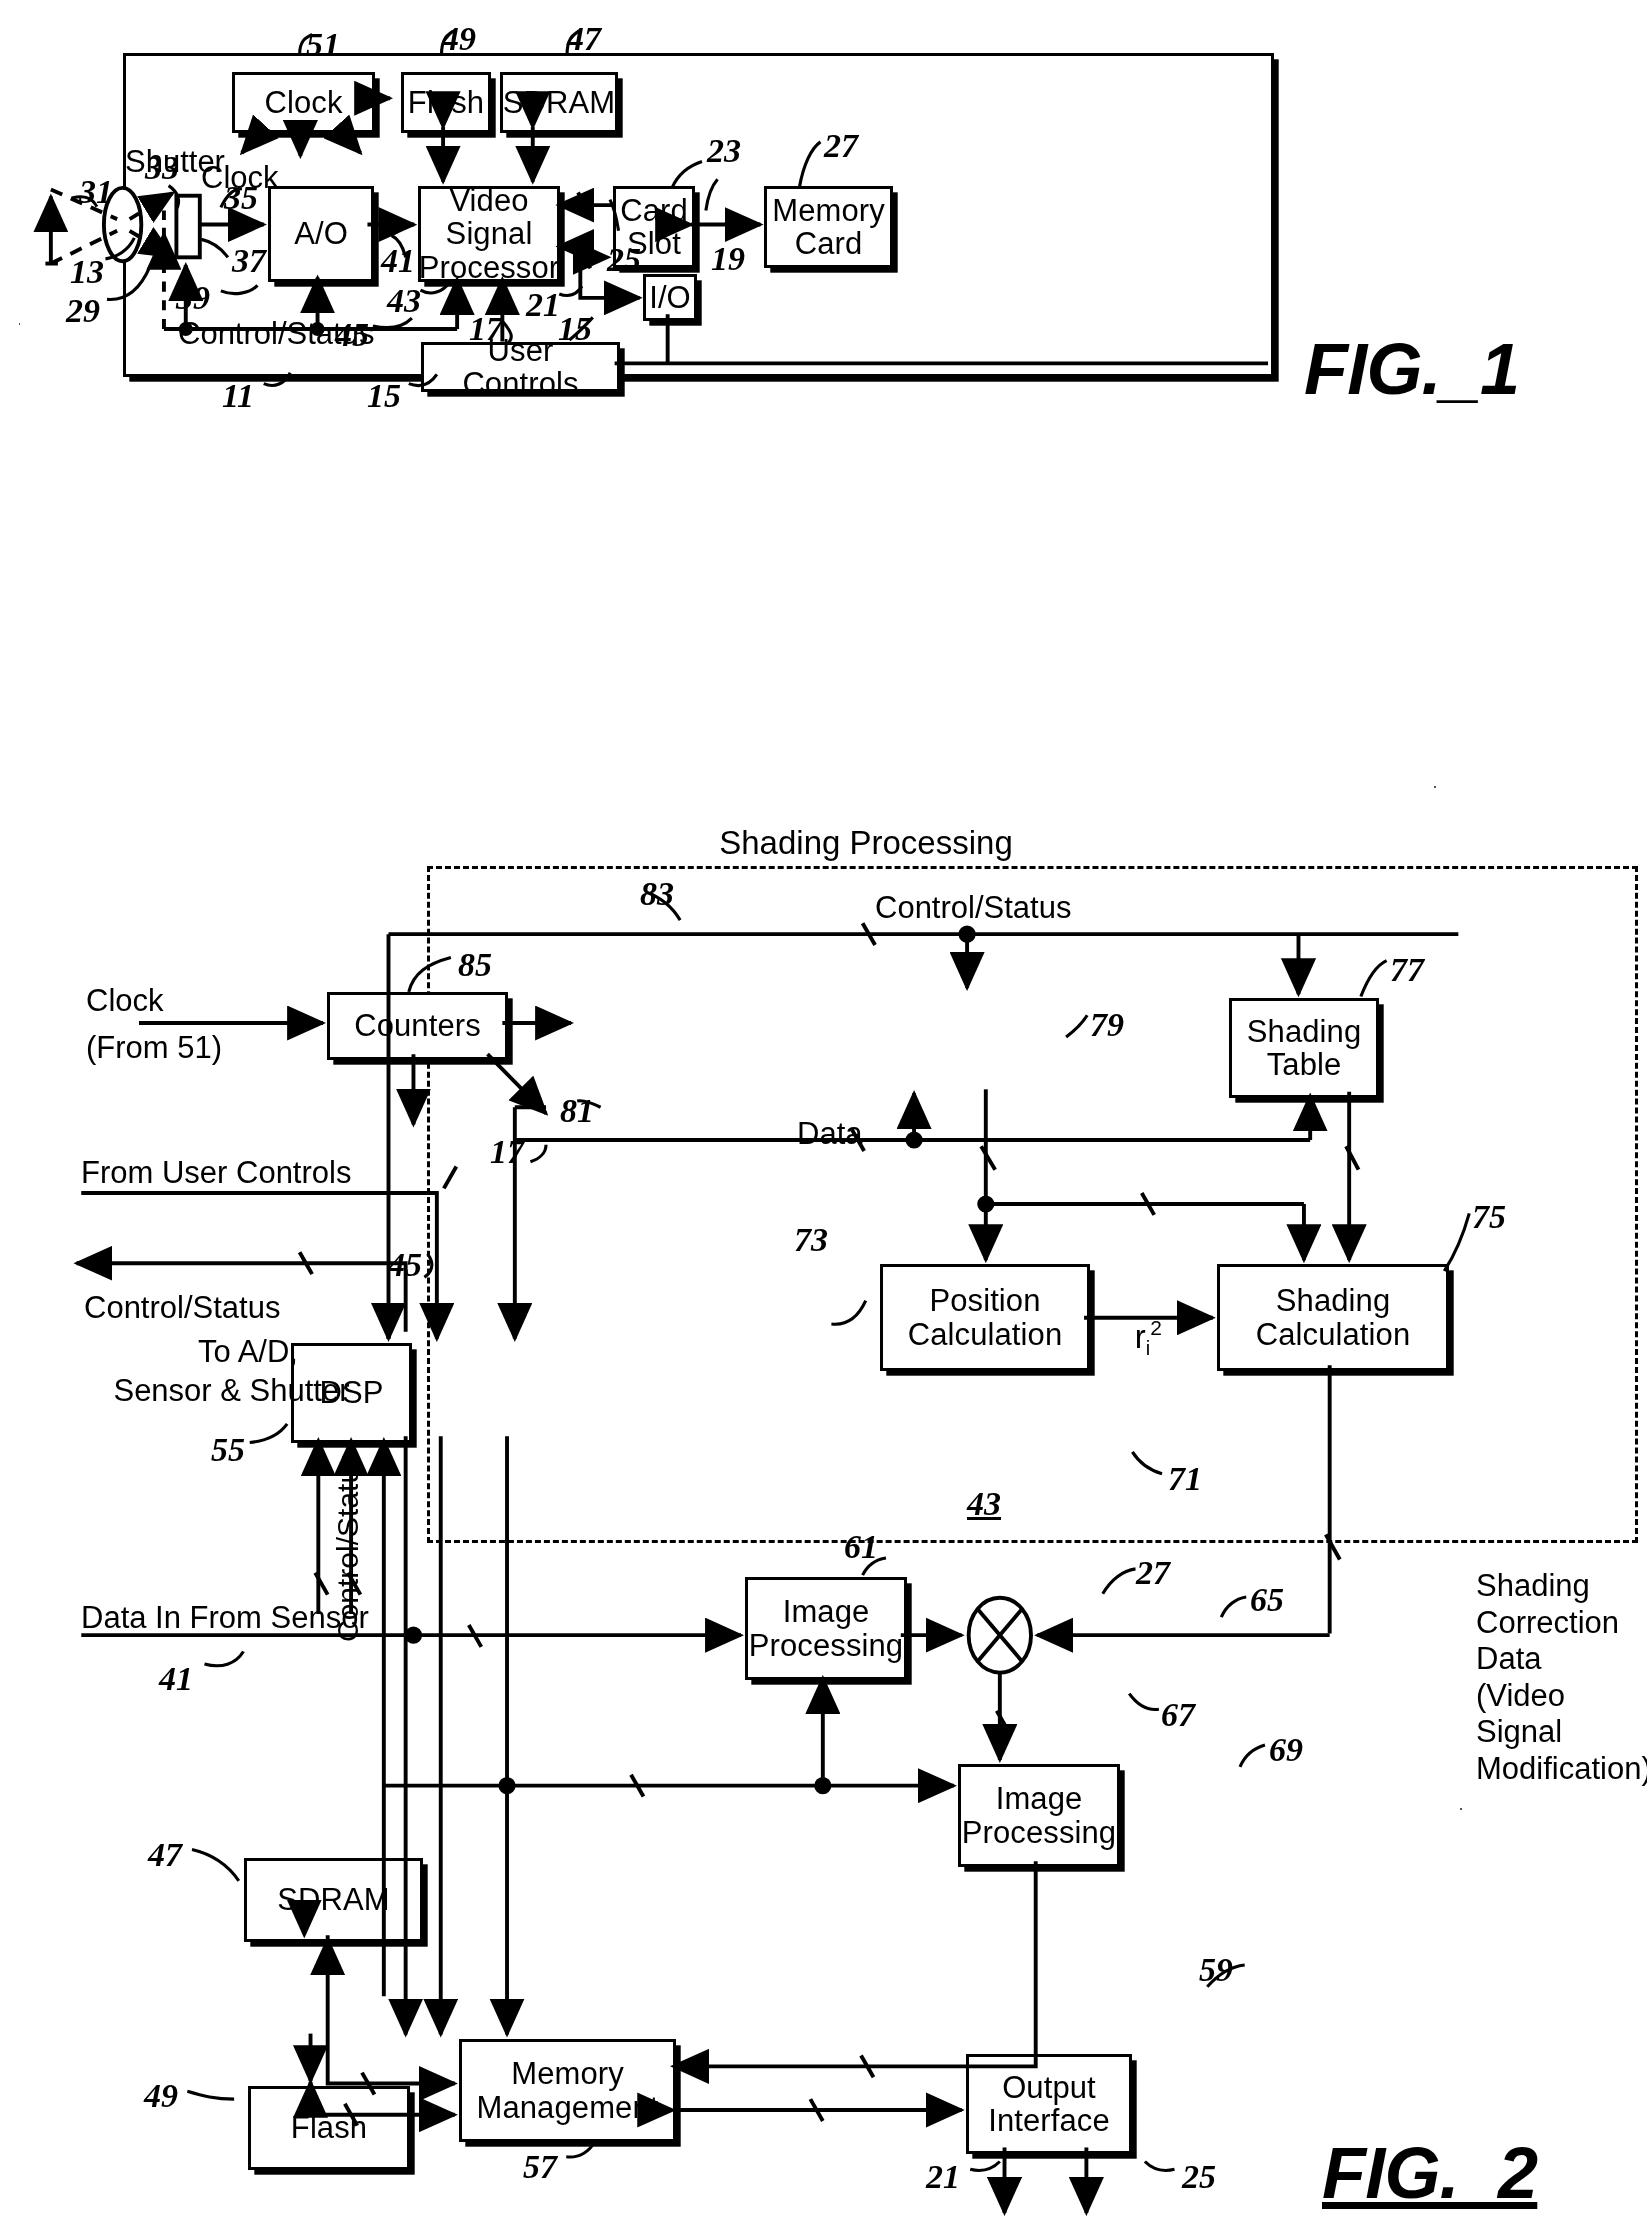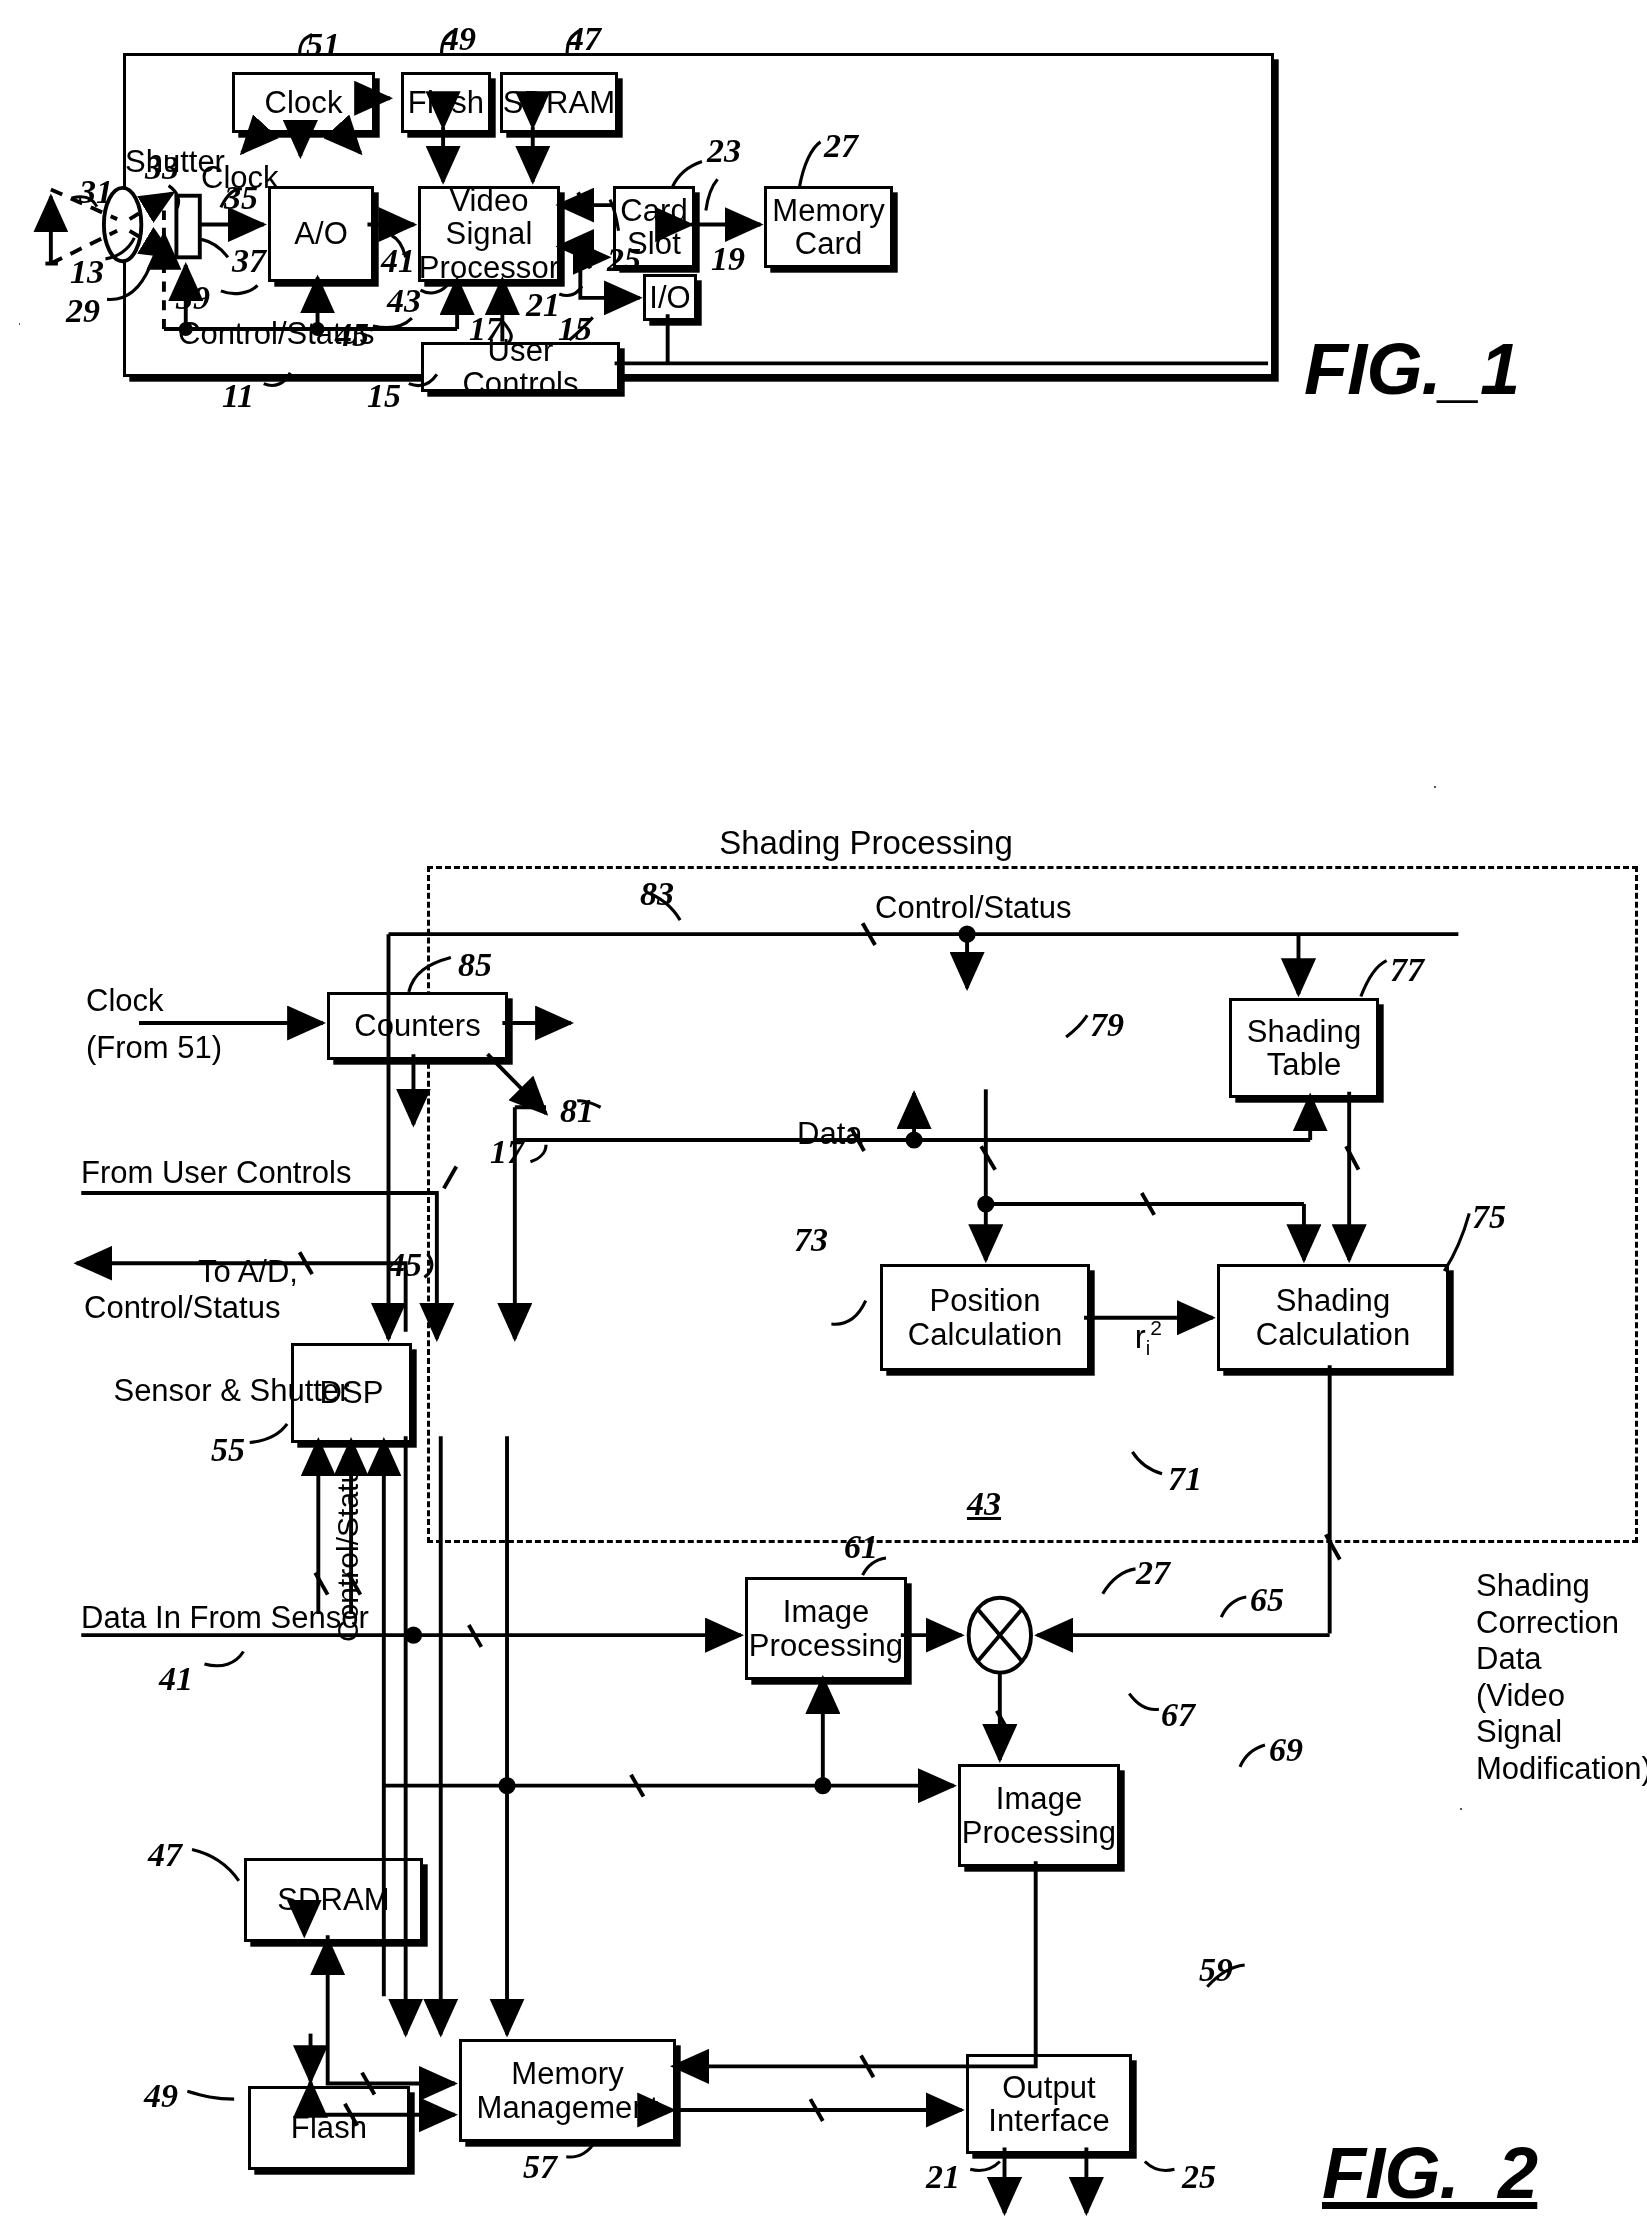--- a/index.html
+++ b/index.html
@@ -274,21 +274,21 @@
   <div class="lbl" style="left:86px;top:984px;">Clock</div>
   <div class="lbl" style="left:86px;top:1031px;">(From 51)</div>
 
   <div class="lbl" style="left:875px;top:891px;">Control/Status</div>
 
   <div class="lbl" style="left:797px;top:1117px;">Data</div>
 
   <div class="lbl" style="left:81px;top:1156px;">From User Controls</div>
 
   <div class="lbl" style="left:84px;top:1291px;">Control/Status</div>
-  <div class="lbl c" style="left:84px;top:1255px;width:328px;">To A/D,</div>
+  <div class="lbl c" style="left:84px;top:1335px;width:328px;">To A/D,</div>
   <div class="lbl c" style="left:48px;top:1374px;width:367px;">Sensor &amp; Shutter</div>
 
   <div class="lbl" style="left:81px;top:1601px;">Data In From Sensor</div>
 
   <div class="lbl" style="left:331px;top:1642px;transform:rotate(-90deg);transform-origin:left top;font-size:30px;">Control/Status</div>
 
   <div class="lbl" style="left:1476px;top:1568px;white-space:pre-line;line-height:1.18;">Shading
 Correction
 Data
 (Video Signal

